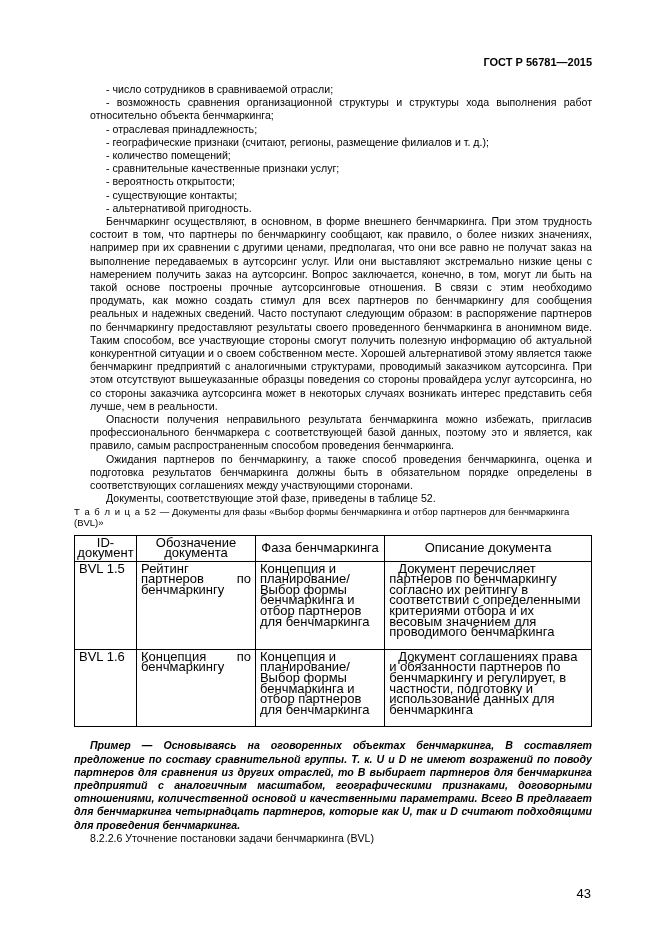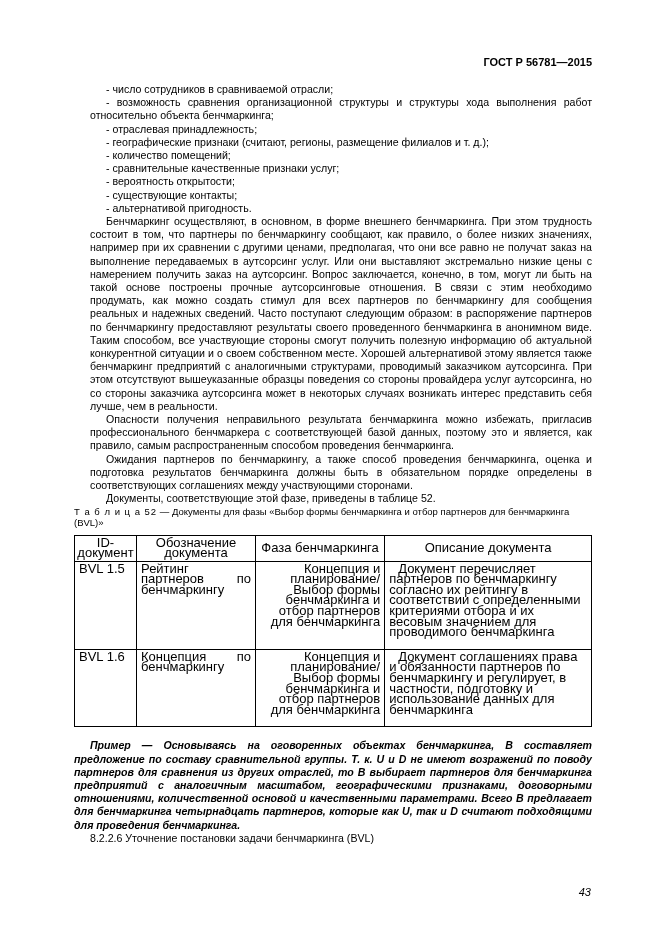--- a/index.html
+++ b/index.html
@@ -53,35 +53,34 @@
     vertical-align: top;
     font-weight: normal;
   }
   table.doc-table th {
     text-align: center;
     vertical-align: middle;
     padding: 2px 2px;
   }
   td.c0 { text-align: left; }
   td.c1 { text-align: justify; margin-top: 16px; }
-  td.c2 { text-align: right; }
+  td.c2 { text-align: left; }
   td.c3 { text-align: left; text-indent: 9px; }
   .example {
     margin-top: 12px;
     font-weight: bold;
     font-style: italic;
     text-indent: 16px;
   }
   .section-heading { text-indent: 16px; }
   .page-number {
     position: absolute;
     top: 886px;
     right: 70px;
-    font-size: 11px;
-    font-style: italic;
+    font-size: 13px;
   }
 </style>
 </head>
 <body>
 
 <div class="page">
 
   <div class="doc-header">ГОСТ Р 56781—2015</div>
 
   <div class="body-text">

